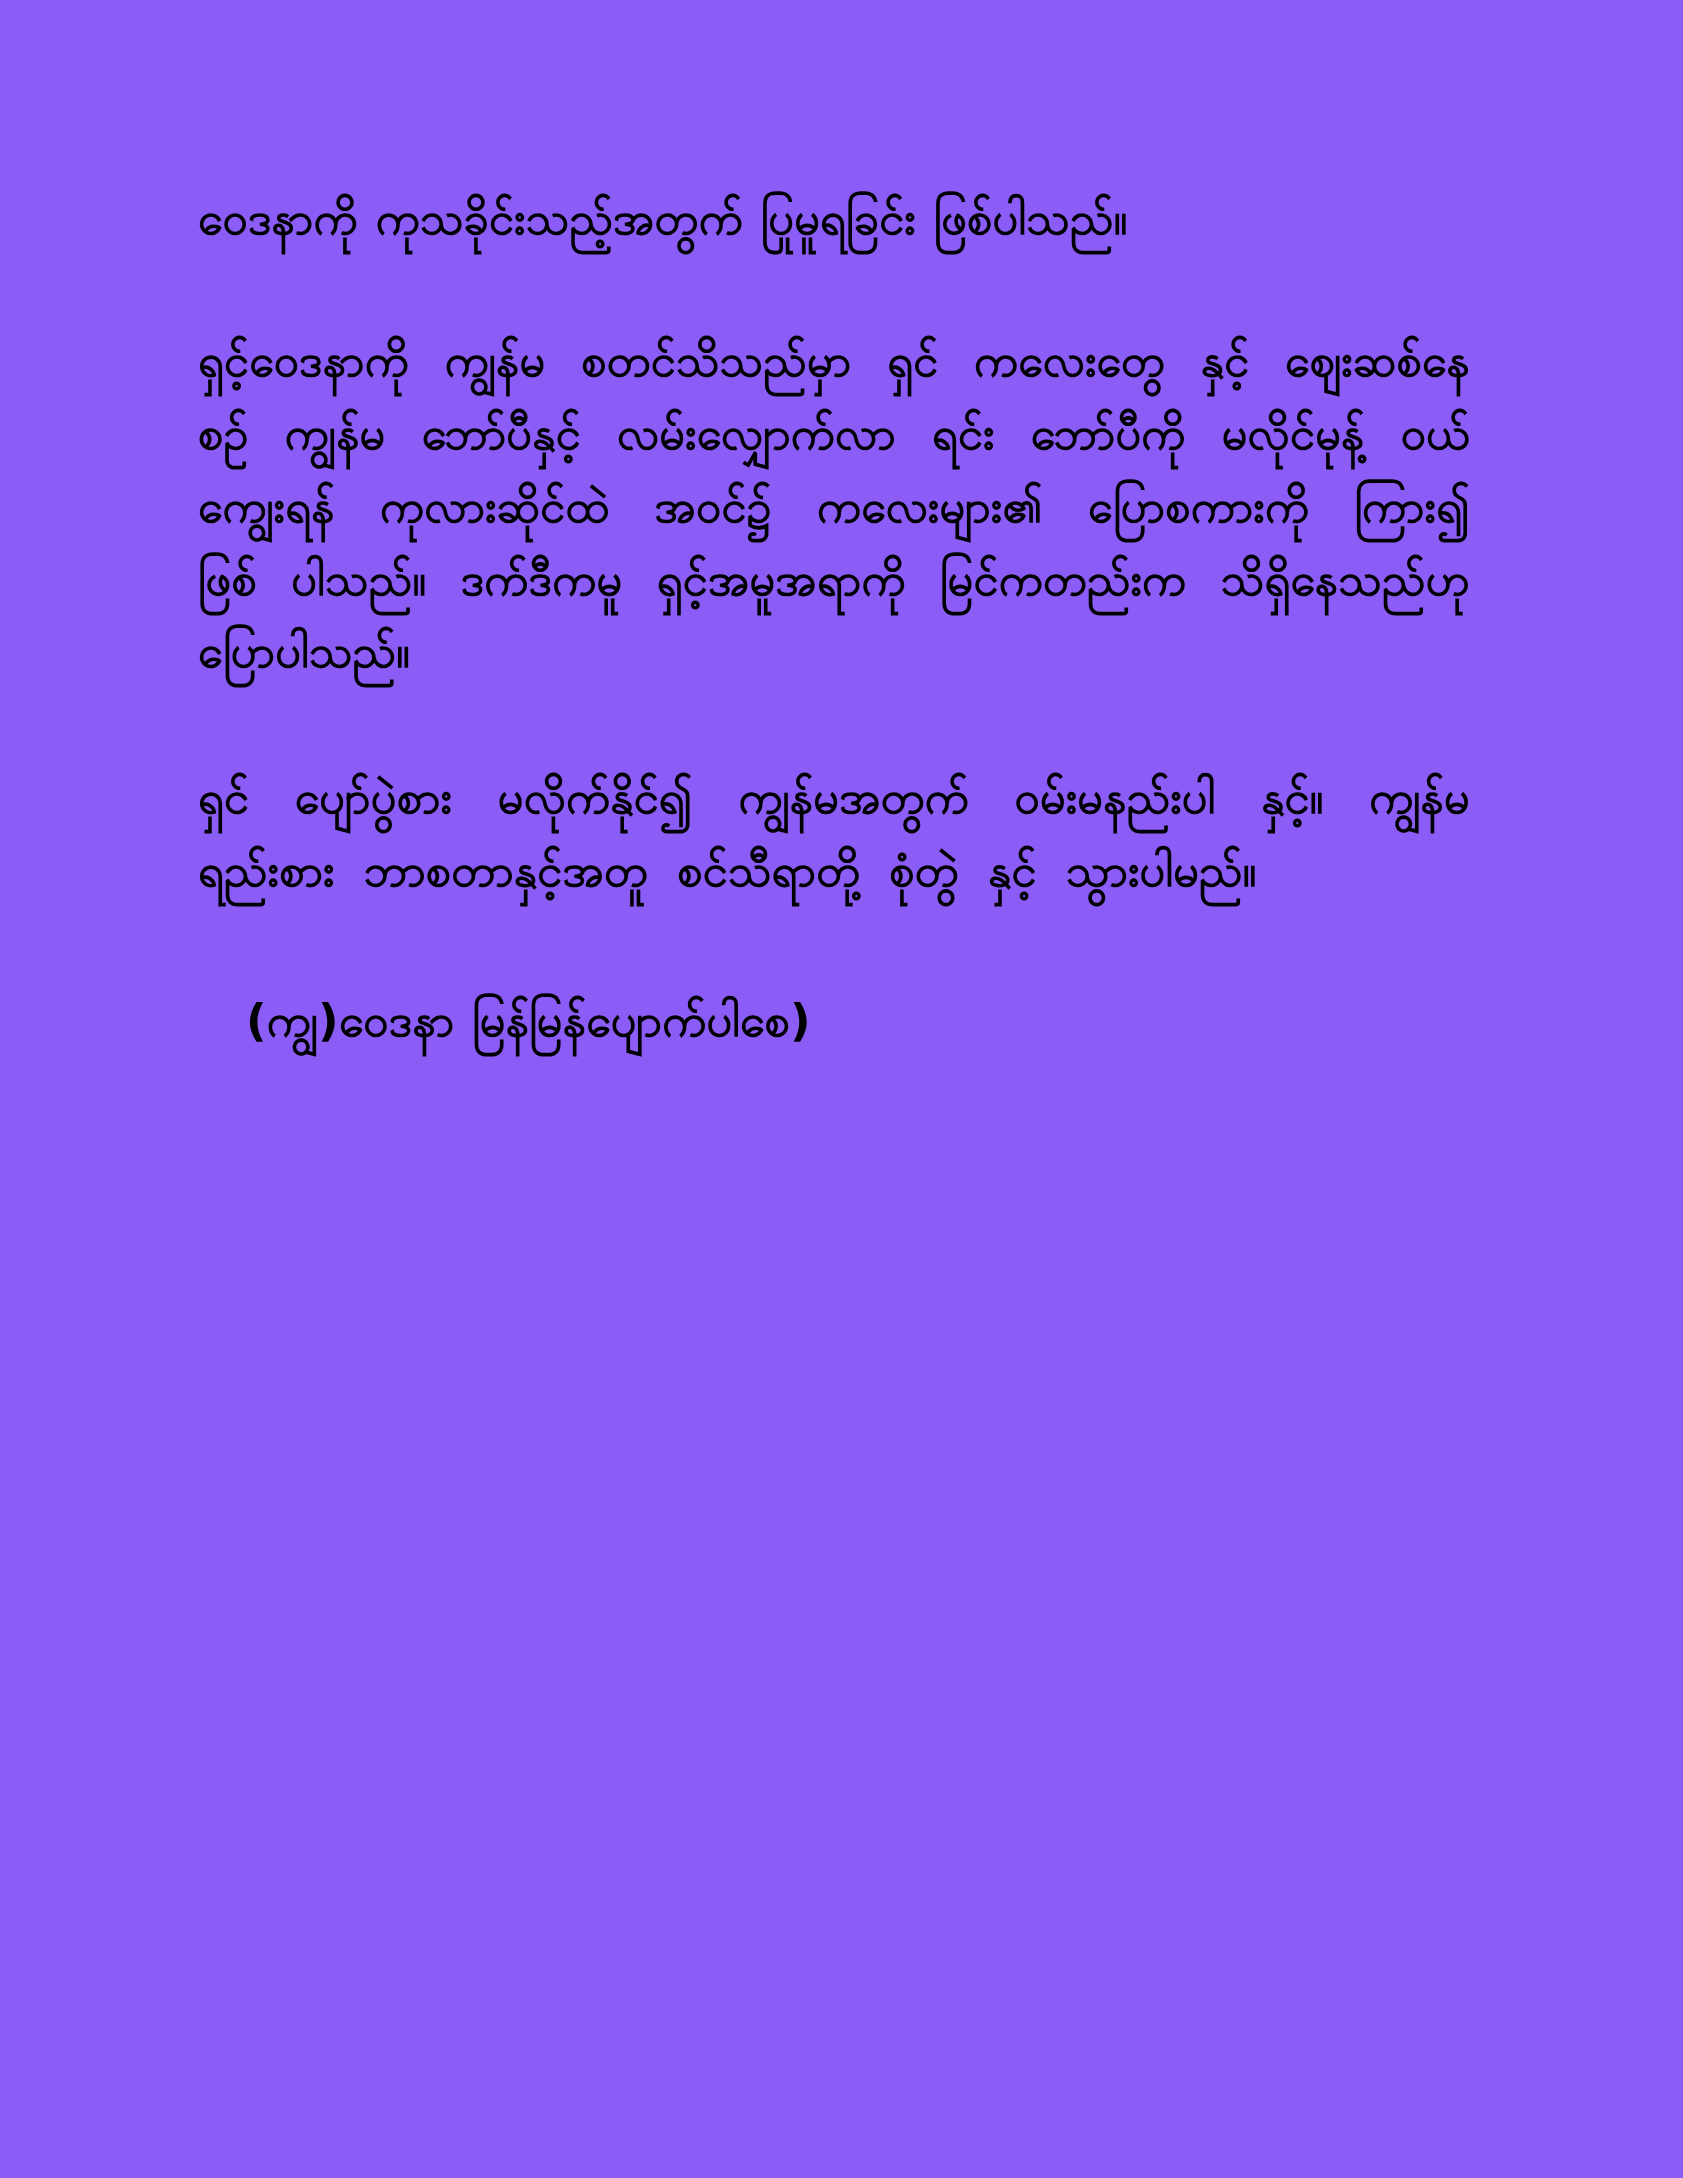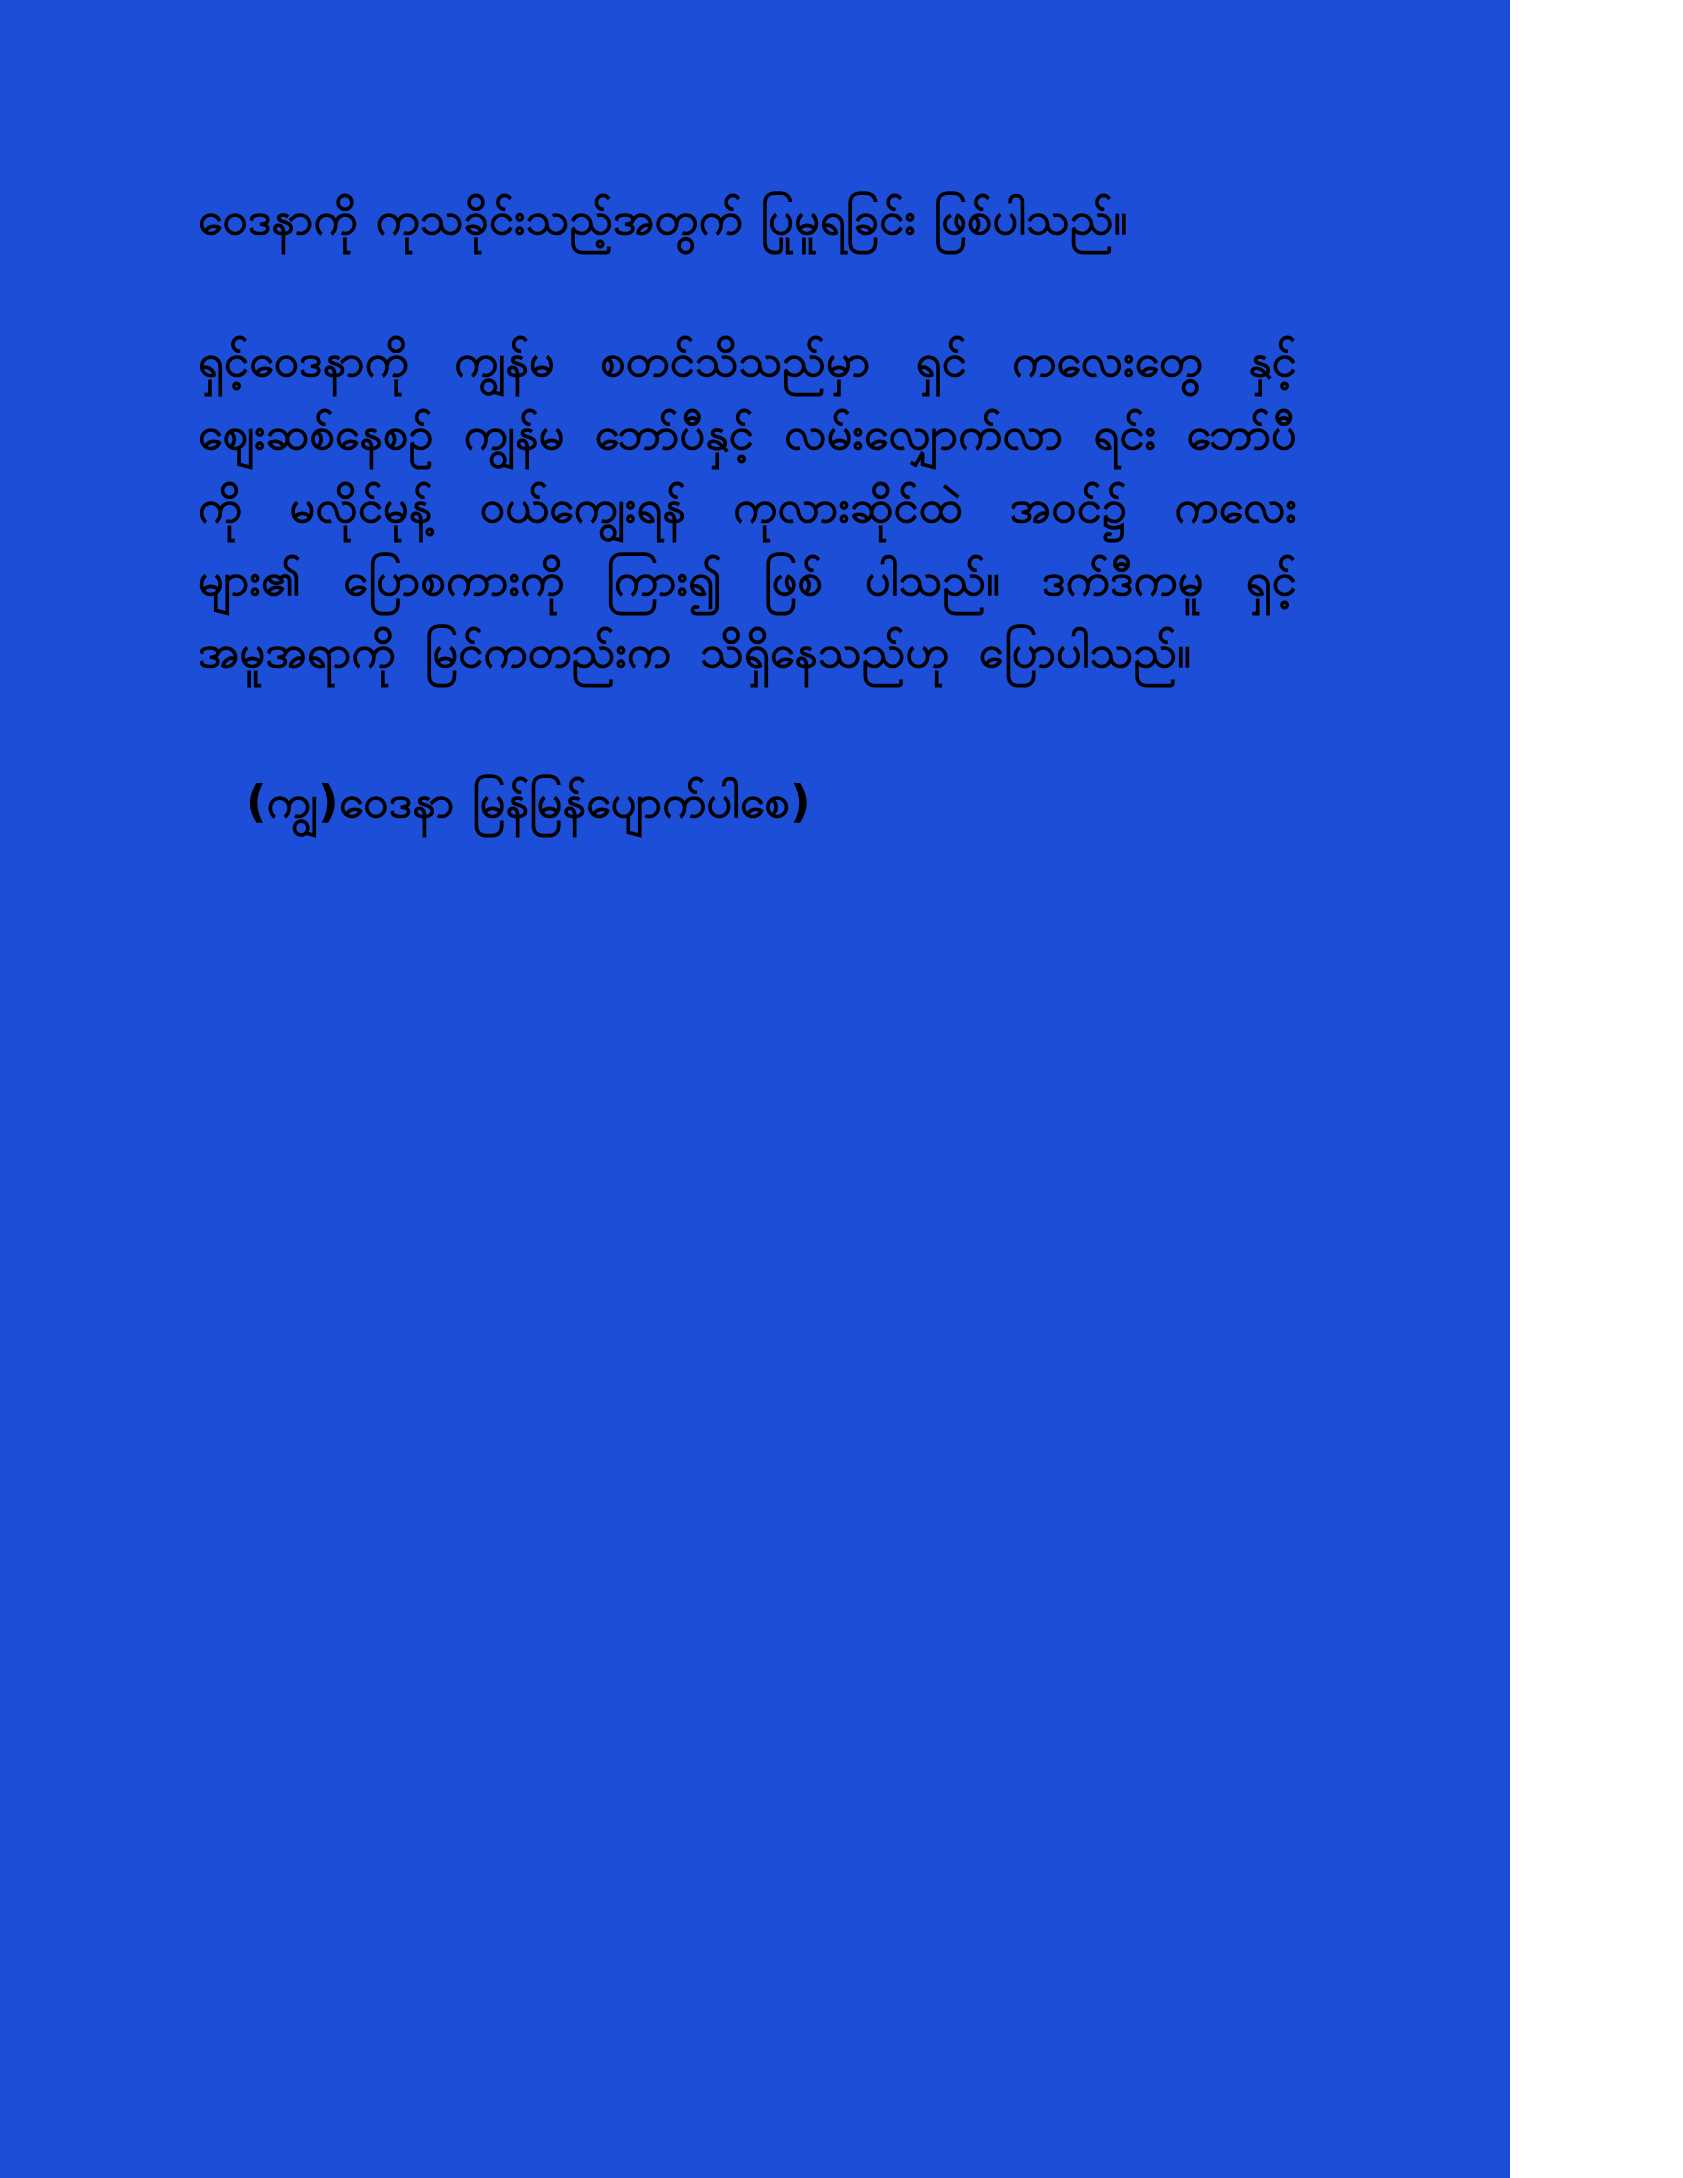--- a/index.html
+++ b/index.html
@@ -9,24 +9,24 @@
   }
   body {
     width: 1683px;
     height: 2178px;
     font-family: "DejaVu Sans", "Liberation Sans", sans-serif;
     color: #000000;
     overflow: hidden;
   }
   .page {
     box-sizing: border-box;
-    width: 1510px;
+    width: 1683px;
     height: 2178px;
     padding: 183px 213px 0 198px;
-    background: #1d4ed8;
+    background: #8b5cf6;
   }
   .doc-body {
     display: block;
   }
   .para {
     font-size: 45px;
     line-height: 1.62;
     font-weight: 700;
     letter-spacing: 0.2px;
     margin: 0 0 57px 0;
@@ -48,16 +48,17 @@
     margin-left: 48px;
   }
 </style>
 </head>
 <body>
 
 <div class="page">
   <div class="doc-body">
     <p class="para spaced">ဝေဒနာကို ကုသခိုင်းသည့်အတွက် ပြုမူရခြင်း ဖြစ်ပါသည်။</p>
     <p class="para spaced justified">ရှင့်ဝေဒနာကို ကျွန်မ စတင်သိသည်မှာ ရှင် ကလေးတွေ နှင့် ဈေးဆစ်နေစဉ် ကျွန်မ ဘော်ပီနှင့် လမ်းလျှောက်လာ ရင်း ဘော်ပီကို မလိုင်မုန့် ဝယ်ကျွေးရန် ကုလားဆိုင်ထဲ အဝင်၌ ကလေးများ၏ ပြောစကားကို ကြား၍ ဖြစ် ပါသည်။ ဒက်ဒီကမူ ရှင့်အမူအရာကို မြင်ကတည်းက သိရှိနေသည်ဟု ပြောပါသည်။</p>
+    <p class="para spaced justified">ရှင် ပျော်ပွဲစား မလိုက်နိုင်၍ ကျွန်မအတွက် ဝမ်းမနည်းပါ နှင့်။ ကျွန်မရည်းစား ဘာစတာနှင့်အတူ စင်သီရာတို့ စုံတွဲ နှင့် သွားပါမည်။</p>
     <p class="para closing">(ကျွ)ဝေဒနာ မြန်မြန်ပျောက်ပါစေ)</p>
   </div>
 </div>
 
 
 </body></html>

